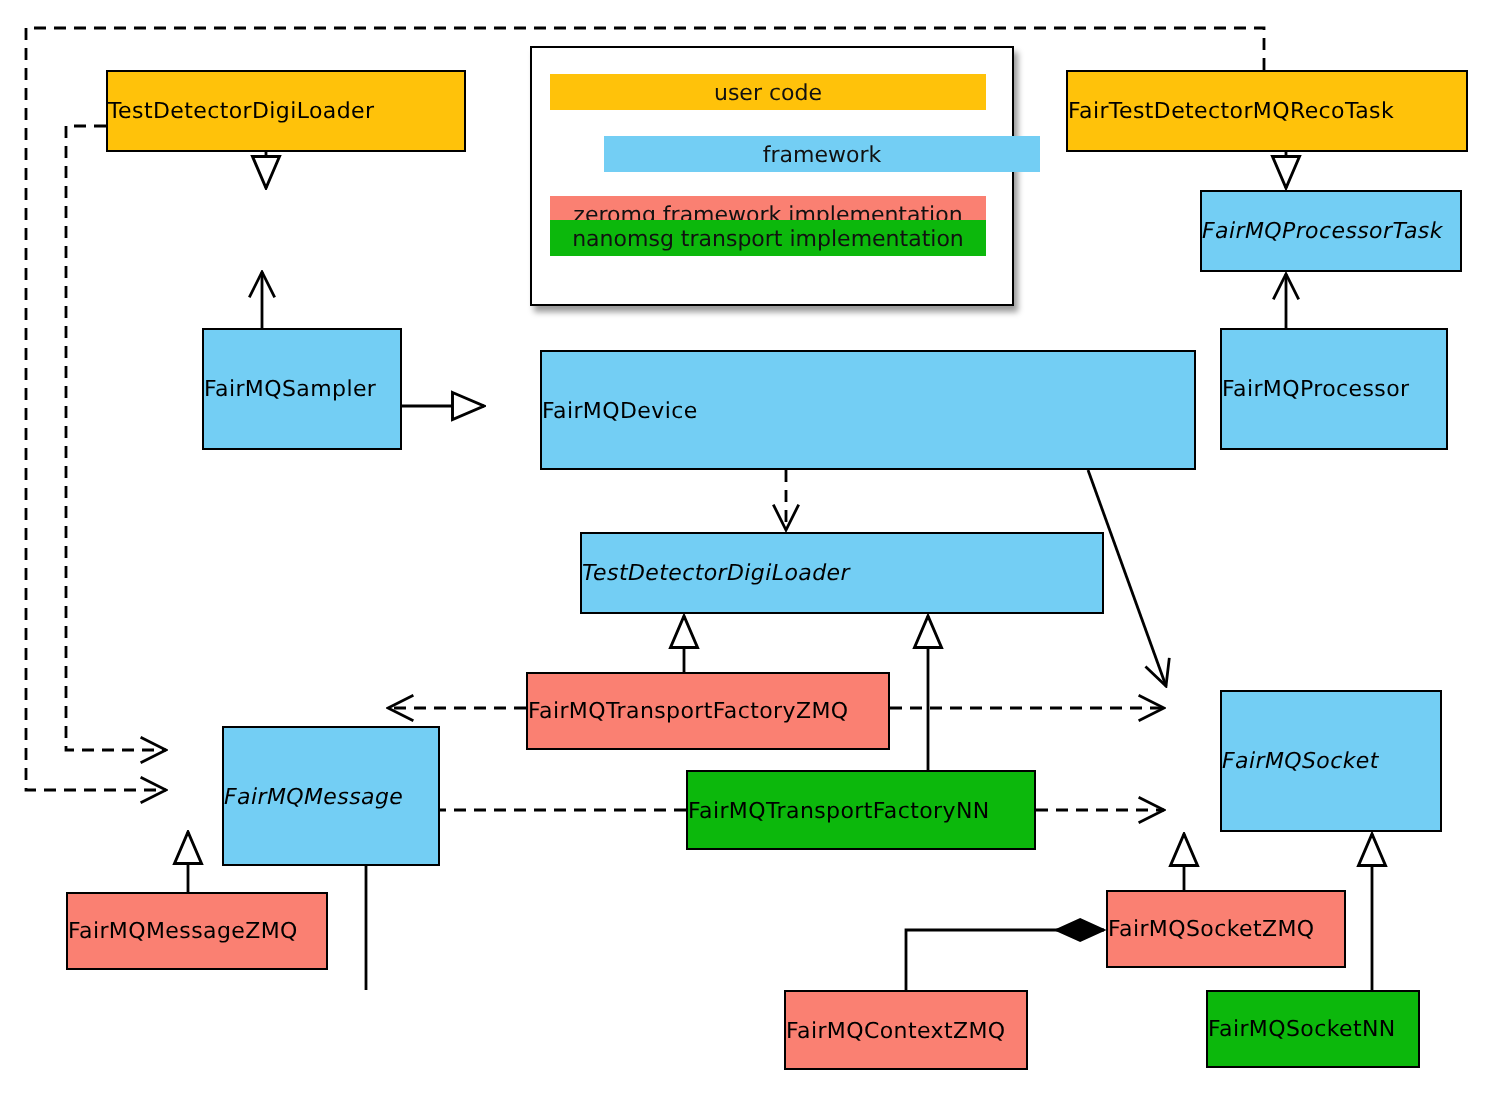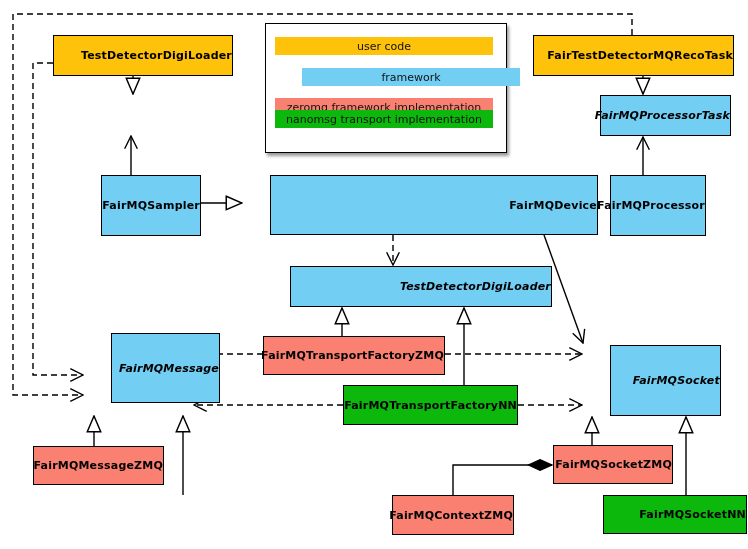--- a/index.html
+++ b/index.html
@@ -1,21 +1,21 @@
 <!DOCTYPE html>
 <html style="--c-user_code: #FFC20A; --c-framework: #73CEF4; --c-zeromq: #FA8072; --c-nanomsg: #0CB80C; --c-line: #000000;"><head>
 <meta charset="utf-8">
 <style>
   html,body{margin:0;padding:0;background:#fff;}
   .canvas{position:relative;width:748px;height:549px;background:#fff;overflow:hidden;
           font-family:"DejaVu Sans",sans-serif;}
   svg.edges{position:absolute;left:0;top:0;z-index:1;}
   .node{position:absolute;z-index:2;box-sizing:border-box;border:1.4px solid #000;
-        display:flex;align-items:center;justify-content:flex-end;text-align:center;
-        font-weight:bold;font-size:11px;letter-spacing:.2px;color:#000;}
+        display:flex;align-items:center;justify-content:flex-start;text-align:center;
+        font-weight:normal;font-size:11px;letter-spacing:.2px;color:#000;}
   .abstract{font-style:italic;}
   .cat-user{background:var(--c-user_code,#FFC20A);}
   .cat-framework{background:var(--c-framework,#73CEF4);margin-left:27px;}
   .cat-zeromq{background:var(--c-zeromq,#FA8072);}
   .cat-nanomsg{background:var(--c-nanomsg,#0CB80C);}
   .legend{position:absolute;z-index:2;left:265px;top:23px;width:242px;height:130px;
           box-sizing:border-box;background:#fff;border:1.6px solid #000;
           box-shadow:2px 3px 3px #9a9a9a;}
   .legend-item{position:absolute;left:9px;width:218px;height:18px;box-sizing:border-box;
           display:flex;align-items:center;justify-content:center;
@@ -87,50 +87,50 @@
 
   <div class="node cat-user" style="left:53px;top:35px;width:180px;height:41px">
     <span>TestDetectorDigiLoader</span>
   </div>
   <div class="node cat-user" style="left:533px;top:35px;width:201px;height:41px">
     <span>FairTestDetectorMQRecoTask</span>
   </div>
   <div class="node cat-framework abstract" style="left:573px;top:95px;width:131px;height:41px">
     <span>FairMQProcessorTask</span>
   </div>
-  <div class="node cat-framework" style="left:74px;top:175px;width:100px;height:61px">
+  <div class="node cat-framework" style="left:74px;top:164px;width:100px;height:61px">
     <span>FairMQSampler</span>
   </div>
   <div class="node cat-framework" style="left:243px;top:175px;width:328px;height:60px">
     <span>FairMQDevice</span>
   </div>
-  <div class="node cat-framework" style="left:583px;top:175px;width:96px;height:61px">
+  <div class="node cat-framework" style="left:583px;top:164px;width:114px;height:61px">
     <span>FairMQProcessor</span>
   </div>
   <div class="node cat-framework abstract" style="left:263px;top:266px;width:262px;height:41px">
     <span>TestDetectorDigiLoader</span>
   </div>
   <div class="node cat-zeromq" style="left:263px;top:336px;width:182px;height:39px">
     <span>FairMQTransportFactoryZMQ</span>
   </div>
   <div class="node cat-nanomsg" style="left:343px;top:385px;width:175px;height:40px">
     <span>FairMQTransportFactoryNN</span>
   </div>
-  <div class="node cat-framework abstract" style="left:84px;top:333px;width:109px;height:70px">
+  <div class="node cat-framework abstract" style="left:84px;top:363px;width:109px;height:70px">
     <span>FairMQMessage</span>
   </div>
   <div class="node cat-framework abstract" style="left:583px;top:345px;width:111px;height:71px">
     <span>FairMQSocket</span>
   </div>
   <div class="node cat-zeromq" style="left:33px;top:446px;width:131px;height:39px">
     <span>FairMQMessageZMQ</span>
   </div>
   <div class="node cat-zeromq" style="left:392px;top:495px;width:122px;height:40px">
     <span>FairMQContextZMQ</span>
   </div>
   <div class="node cat-zeromq" style="left:553px;top:445px;width:120px;height:39px">
     <span>FairMQSocketZMQ</span>
   </div>
-  <div class="node cat-nanomsg" style="left:603px;top:495px;width:144px;height:39px">
+  <div class="node cat-nanomsg" style="left:603px;top:495px;width:107px;height:39px">
     <span>FairMQSocketNN</span>
   </div>
 
 </div>
 
 </body></html>

